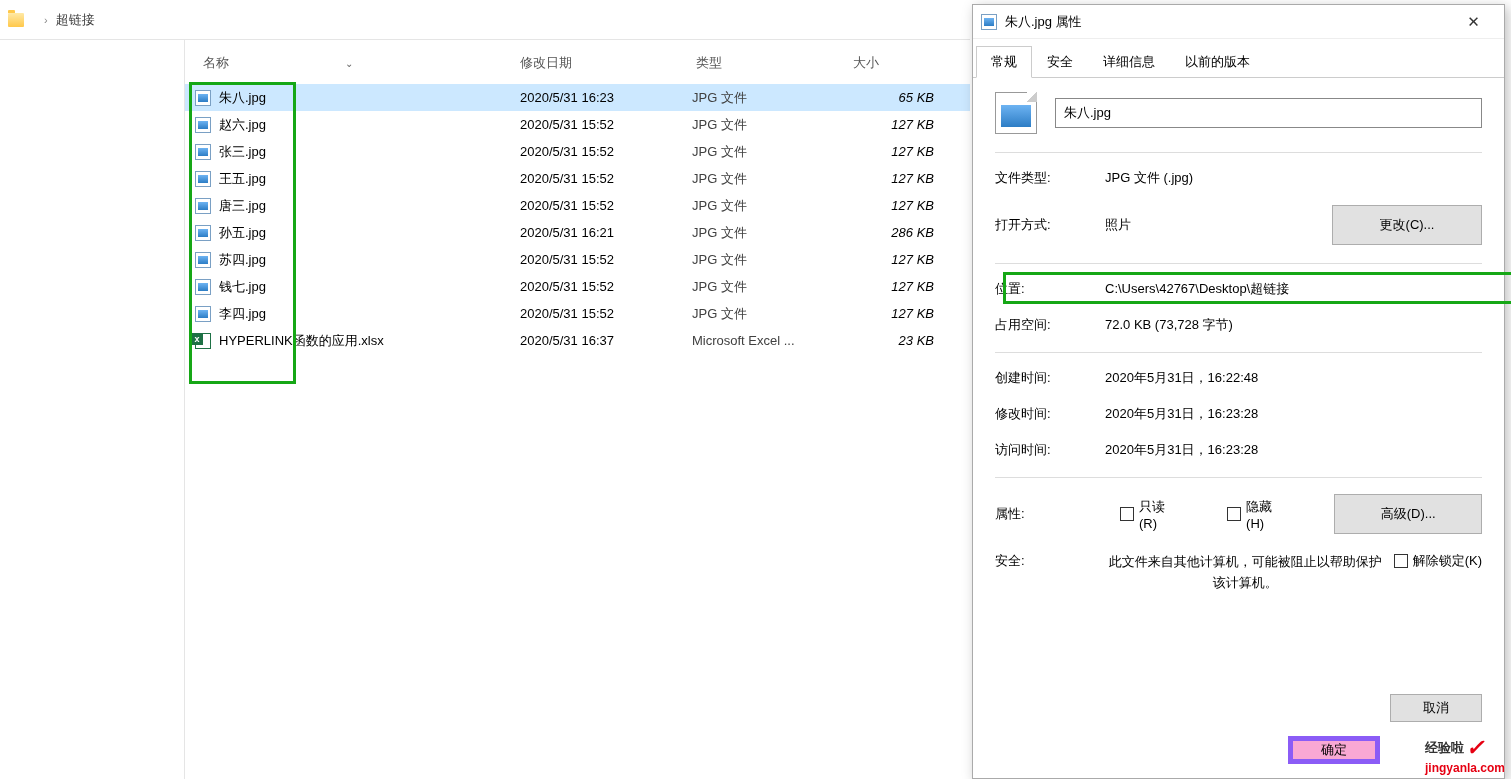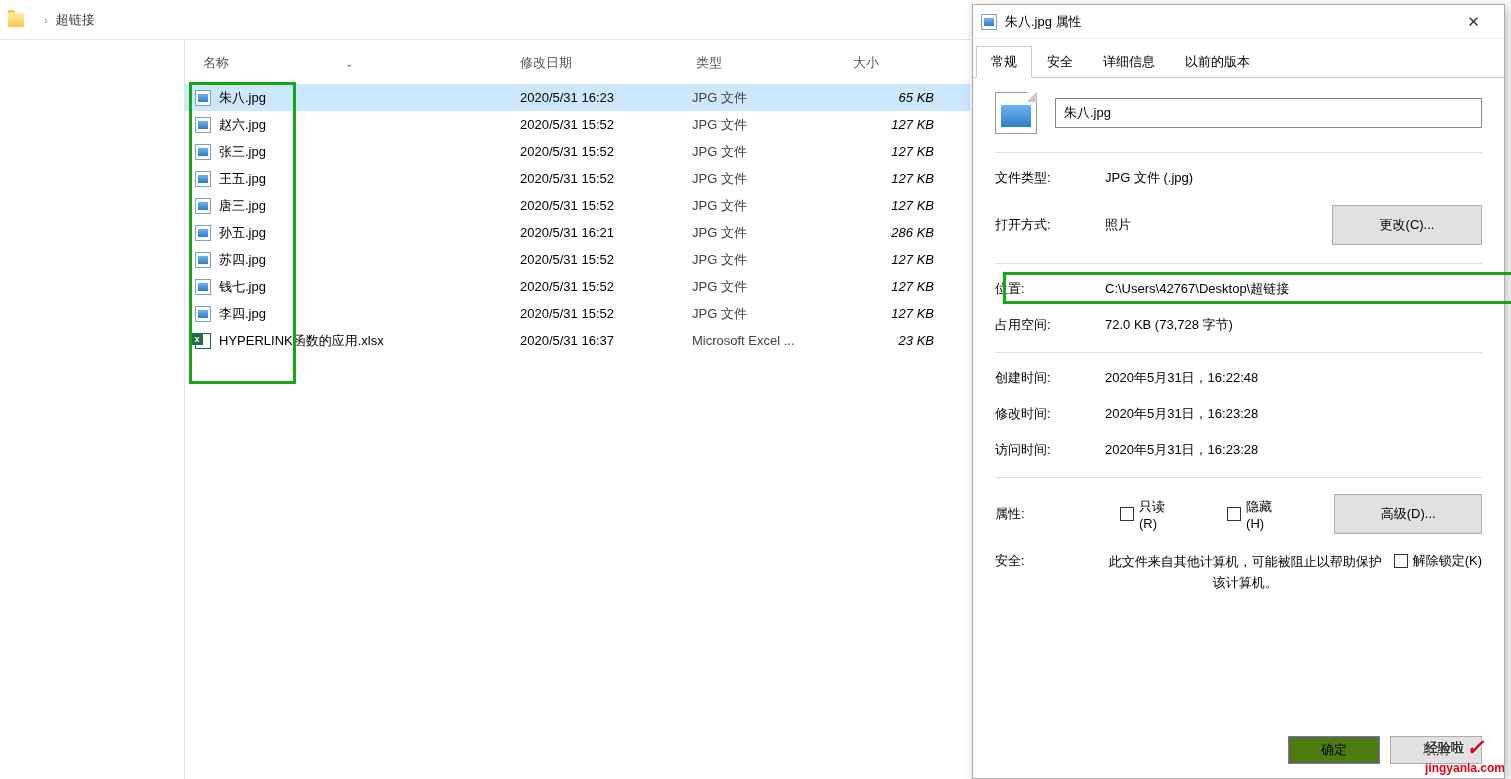--- a/index.html
+++ b/index.html
@@ -65,21 +65,21 @@
     .loc-box { position: absolute; left: 8px; width: 514px; height: 32px; border: 3px solid #16a716; pointer-events: none; z-index: 5; }
     
     .attr-row { display: flex; align-items: center; gap: 17px; }
     .checkbox { display: inline-flex; align-items: center; margin-right: 28px; gap: 5px; }
     .chk { width: 14px; height: 14px; border: 1px solid #333; background: #fff; display: inline-block; }
     
     .sec-text { flex: 1; line-height: 1.6; padding-right: 8px; text-align: center; }
     
     .dialog-buttons { position: absolute; bottom: 14px; right: 22px; display: flex; gap: 10px; }
     .dlg-btn { width: 92px; height: 28px; background: #e1e1e1; border: 1px solid #adadad; cursor: pointer; }
-    .dlg-btn.primary { background: #4d7c0f; border: 1px solid #8b5cf6; }
+    .dlg-btn.primary { background: #f9a8d4; border: 5px solid #8b5cf6; margin-top: 42px; }
     
     .watermark { position: absolute; right: 6px; bottom: 4px; z-index: 20; text-align: right; pointer-events: none; }
     .wm-top { font-size: 20px; font-weight: bold; color: #333; text-shadow: 0 0 3px #fff, 0 0 3px #fff; display:flex; align-items:center; gap:2px; }
     .wm-check { color: #e60012; font-size: 22px; font-style: italic; font-weight: bold; }
     .wm-bottom { font-size: 12px; color: #e60012; font-weight: bold; text-shadow: 0 0 3px #fff; }
   </style>
 </head>
 <body>
 
 <div class="explorer">

